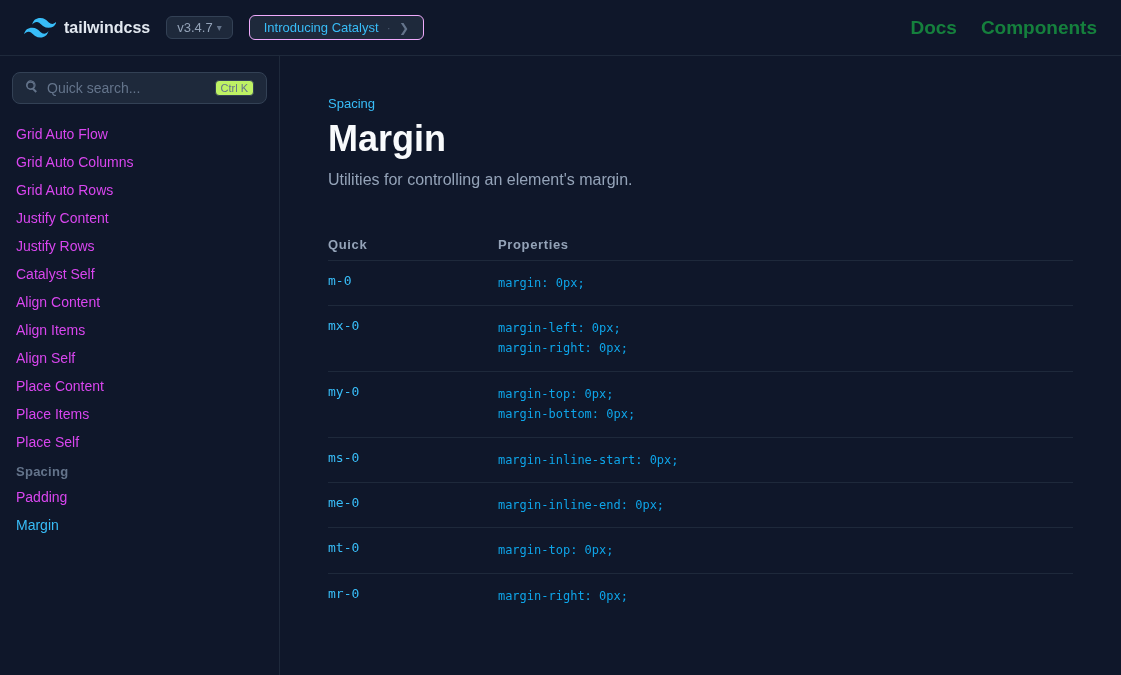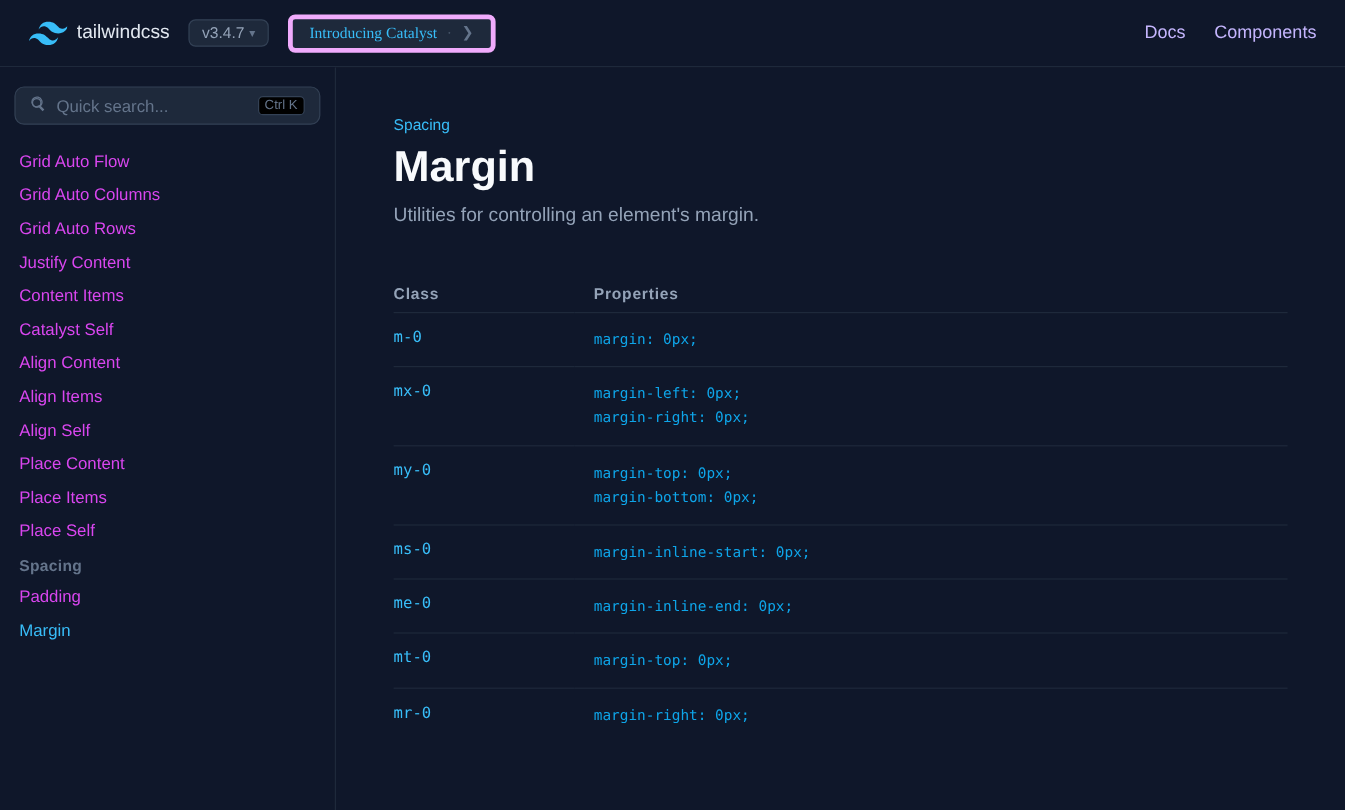--- a/index.html
+++ b/index.html
@@ -29,21 +29,21 @@
       display: flex;
       align-items: center;
       gap: 8px;
     }
     .logo-icon {
       width: 32px;
       height: 32px;
     }
     .logo-text {
       font-size: 16px;
-      font-weight: 400;
+      font-weight: 700;
       color: #e2e8f0;
     }
     .version-badge {
       display: flex;
       align-items: center;
       gap: 4px;
       background-color: #1e293b;
       border: 1px solid #334155;
       border-radius: 6px;
       padding: 3px 10px;
@@ -53,27 +53,26 @@
     }
     .version-badge .chevron {
       font-size: 10px;
       color: #64748b;
     }
     .announcement-bar {
       display: flex;
       align-items: center;
       gap: 6px;
       background-color: #1e293b;
-      border: 4px solid #f0abfc;
+      border: 1px solid #f0abfc;
       border-radius: 6px;
       padding: 4px 14px;
       font-size: 13px;
       color: #94a3b8;
       cursor: pointer;
-      font-family: Liberation Serif, serif;
     }
     .announcement-bar .catalyst {
       color: #38bdf8;
       font-weight: 500;
     }
     .announcement-bar .separator {
       color: #475569;
       margin: 0 2px;
     }
     .announcement-bar .link {
@@ -82,24 +81,25 @@
     .announcement-bar .arrow {
       color: #64748b;
       font-size: 12px;
     }
     .header-spacer { flex: 1; }
     .header-nav {
       display: flex;
       gap: 24px;
     }
     .header-nav a {
-      font-size: 15px;
-      color: #c4b5fd;
+      font-size: 19px;
+      color: #15803d;
       text-decoration: none;
       cursor: pointer;
+      font-weight: bold;
     }
 
     
     .main-layout {
       display: flex;
       flex: 1;
       overflow: hidden;
     }
 
     
@@ -131,21 +131,21 @@
       flex-shrink: 0;
     }
     .search-placeholder {
       font-size: 14px;
       color: #64748b;
       flex: 1;
     }
     .search-shortcut {
       font-size: 11px;
       color: #64748b;
-      background: #000000;
+      background: #bef264;
       border: 1px solid #334155;
       border-radius: 4px;
       padding: 1px 5px;
     }
 
     .sidebar-section-label {
       font-size: 13px;
       font-weight: 600;
       color: #64748b;
       padding: 8px 16px 4px;
@@ -275,21 +275,21 @@
       </svg>
       <span class="search-placeholder">Quick search...</span>
       <span class="search-shortcut">Ctrl K</span>
     </div>
 
     <div>
       <div class="sidebar-item">Grid Auto Flow</div>
       <div class="sidebar-item">Grid Auto Columns</div>
       <div class="sidebar-item">Grid Auto Rows</div>
       <div class="sidebar-item">Justify Content</div>
-      <div class="sidebar-item">Content Items</div>
+      <div class="sidebar-item">Justify Rows</div>
       <div class="sidebar-item">Catalyst Self</div>
       <div class="sidebar-item">Align Content</div>
       <div class="sidebar-item">Align Items</div>
       <div class="sidebar-item">Align Self</div>
       <div class="sidebar-item">Place Content</div>
       <div class="sidebar-item">Place Items</div>
       <div class="sidebar-item">Place Self</div>
     </div>
 
     <div class="sidebar-section-label">Spacing</div>
@@ -300,21 +300,21 @@
 
   <main class="content">
 
     <div class="breadcrumb">Spacing</div>
     <h1 class="page-title">Margin</h1>
     <p class="page-subtitle">Utilities for controlling an element's margin.</p>
 
     <table class="ref-table">
       <thead>
         <tr>
-          <th>Class</th>
+          <th>Quick</th>
           <th>Properties</th>
         </tr>
       </thead>
       <tbody id="table-body">
       <tr>
             <td><code class="class-name">m-0</code></td>
             <td>
               <div class="property-value">
                 <span>margin: 0px;</span>
               </div>

